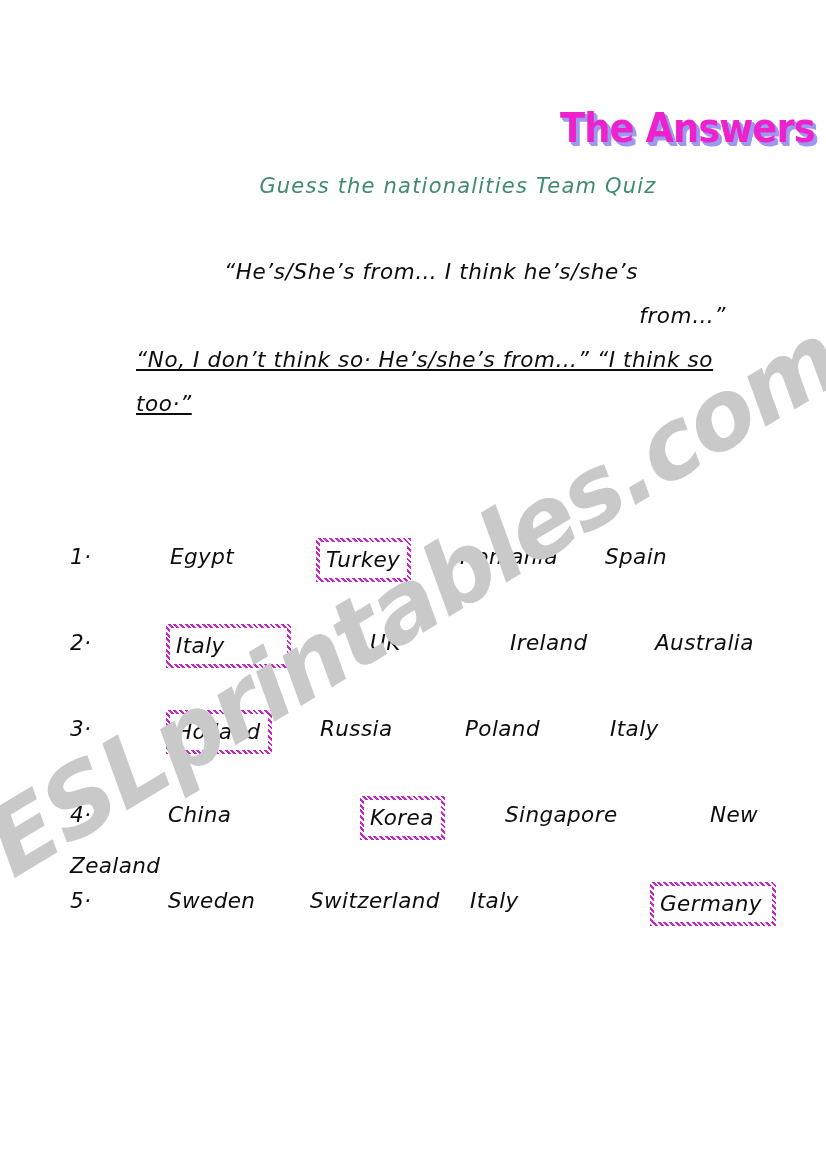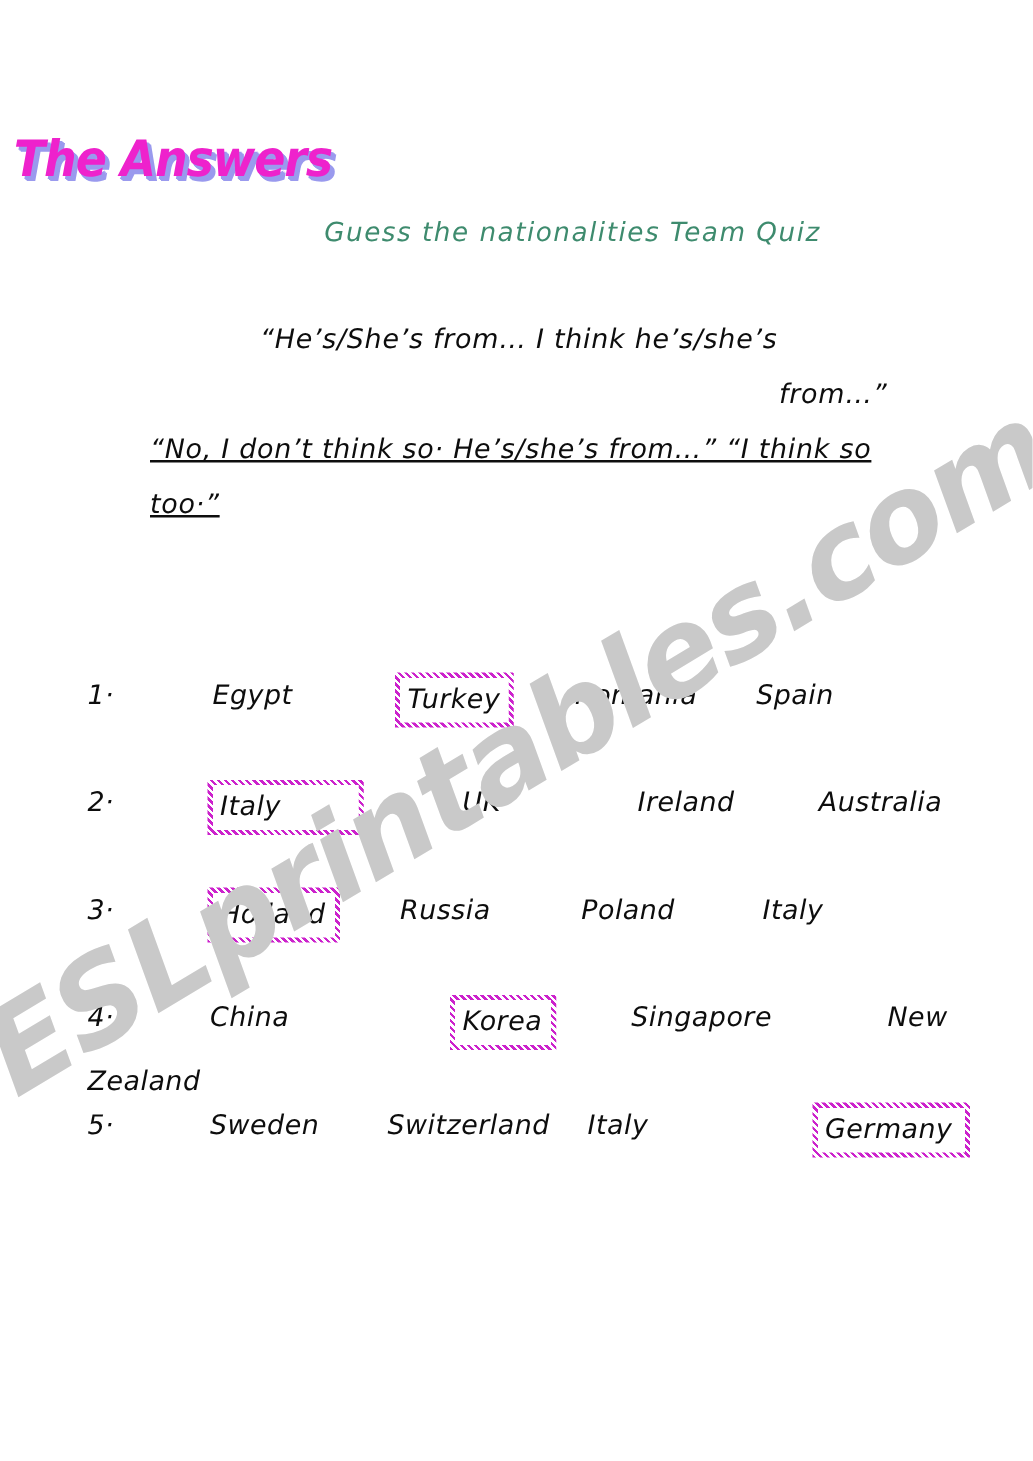--- a/index.html
+++ b/index.html
@@ -39,23 +39,22 @@
     z-index: 3;
     pointer-events: none;
   }
 
   
   .title-wrap {
     position: absolute;
     top: 108px;
     left: 0;
     width: 826px;
-    text-align: left;
-    z-index: 2;
-    font-style: italic;
+    text-align: right;
+    z-index: 2;
   }
   .title {
     display: inline-block;
     font-family: "DejaVu Sans", sans-serif;
     font-weight: bold;
     font-size: 40px;
     letter-spacing: -1px;
     transform: scaleX(0.92);
     color: #ee22cc;
     text-shadow:
@@ -80,21 +79,21 @@
     font-style: italic;
     font-size: 21px;
     letter-spacing: 1.2px;
     color: #3e8b6e;
   }
 
   
   .quote-block {
     position: absolute;
     top: 250px;
-    left: 120px;
+    left: 136px;
     width: 590px;
     z-index: 2;
     font-family: "DejaVu Sans", sans-serif;
     font-style: italic;
     font-size: 21.5px;
     color: #0d0d0d;
     line-height: 44px;
     letter-spacing: 0.6px;
   }
   .quote-line-1 { text-align: center; padding: 0 6px; }

